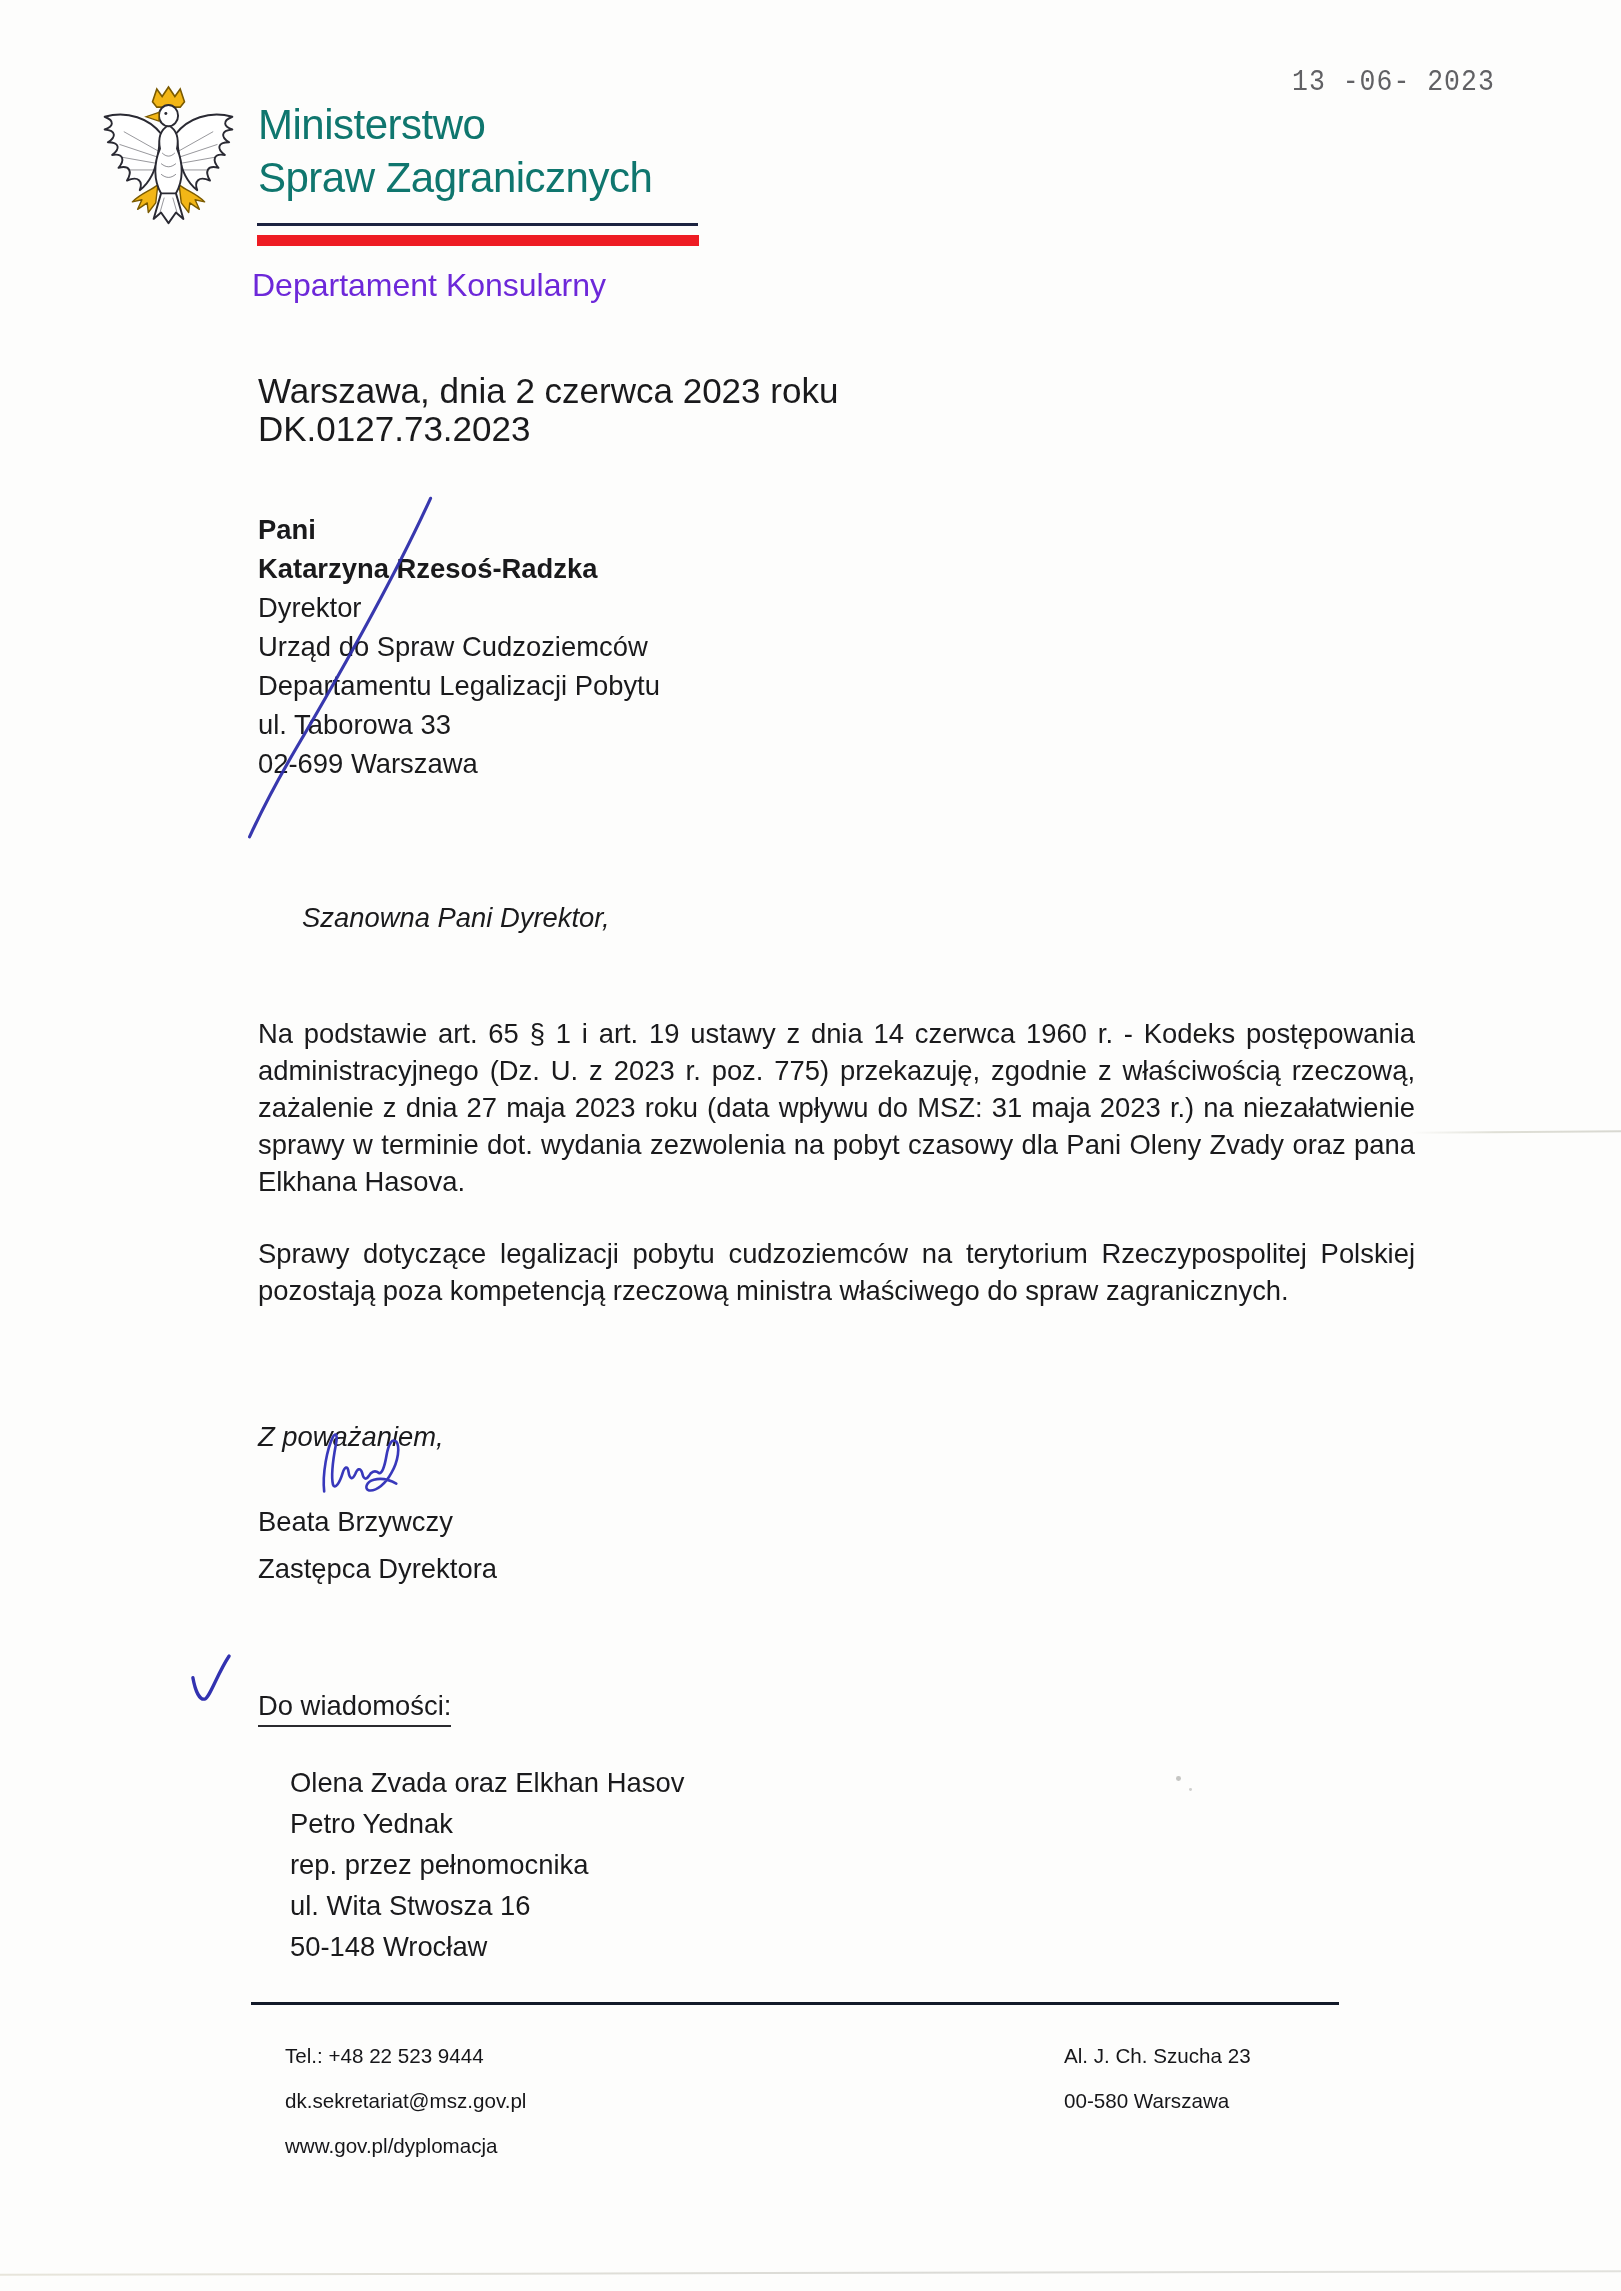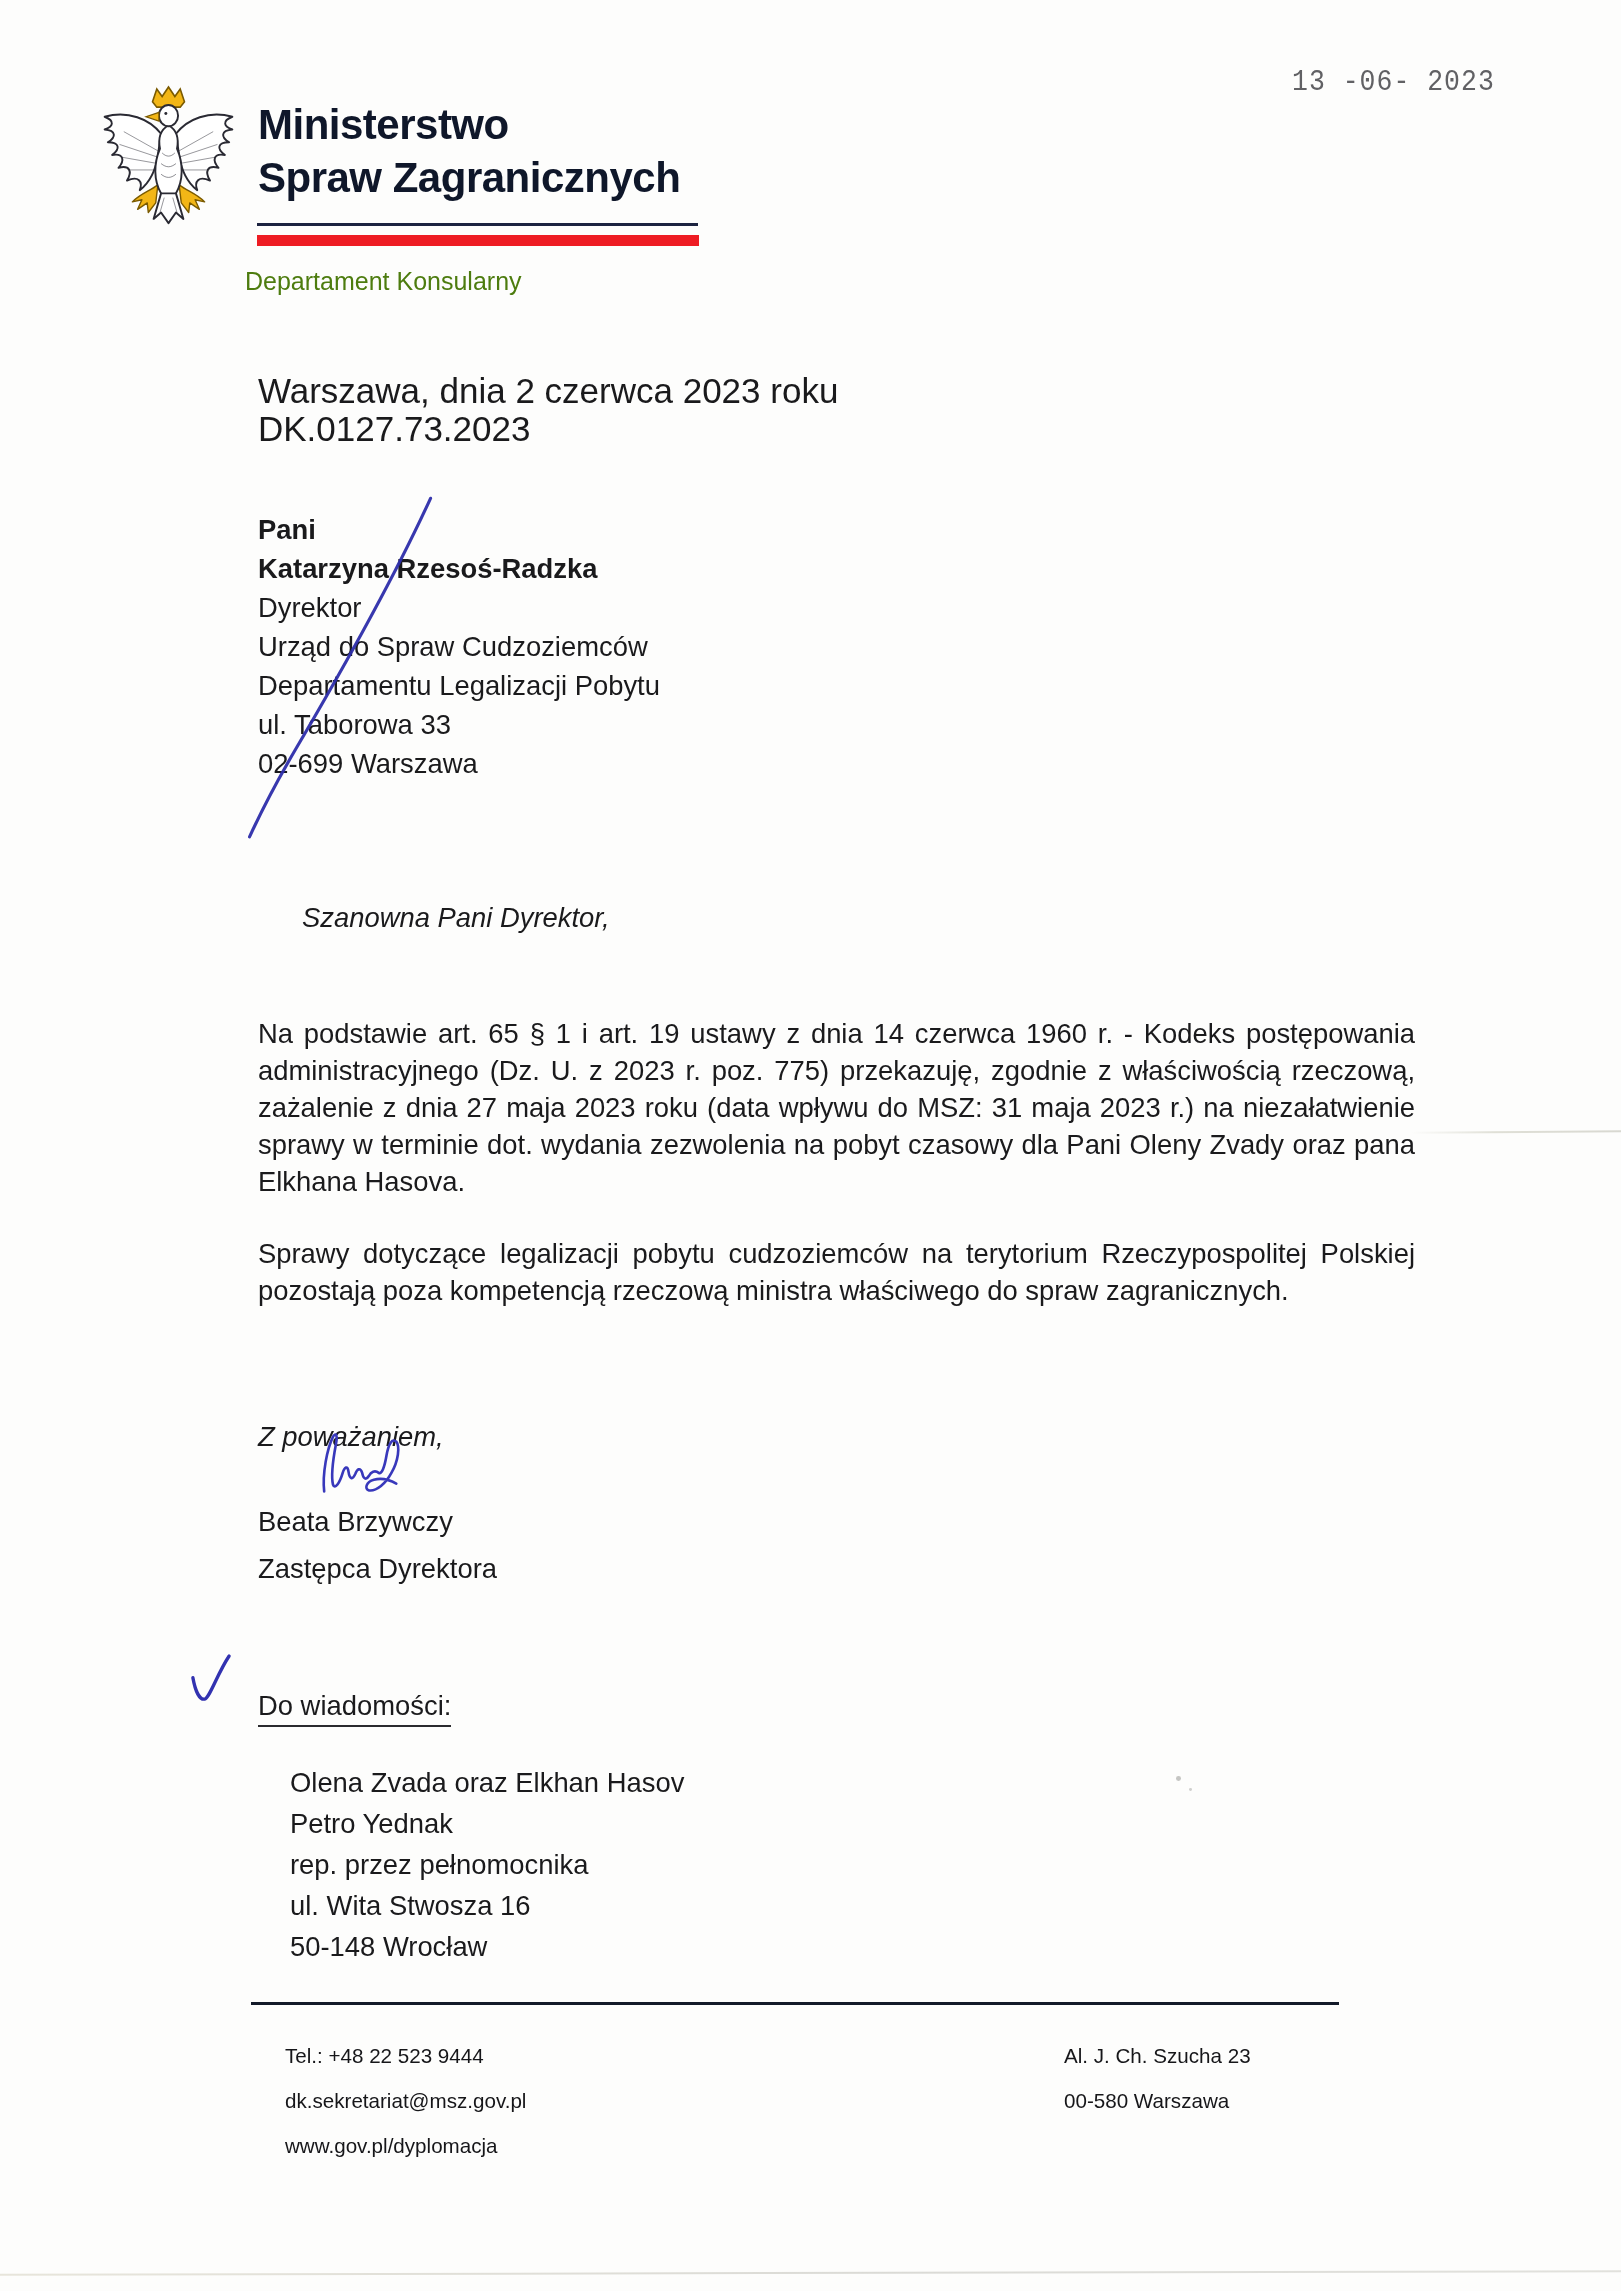--- a/index.html
+++ b/index.html
@@ -20,24 +20,24 @@
     left:1292px;top:67px;
     font-family:"Liberation Mono", monospace;
     font-size:26.5px;letter-spacing:1px;
     color:#4c4c50;opacity:.88;
     transform:scaleY(1.08);
     white-space:nowrap;
   }
 
   
   .logo{left:94px;top:82px;width:149px;height:161px;}
-  .ministry{left:258px;top:98px;font-weight:bold;font-size:42px;line-height:53px;color:#0f172a;letter-spacing:-0.5px;}
+  .ministry{left:258px;top:98px;font-weight:normal;font-size:42px;line-height:53px;color:#0f766e;letter-spacing:-0.5px;}
   .rule-navy{left:257px;top:223px;width:441px;height:2.9px;background:#1c2340;}
   .rule-red{left:257px;top:235px;width:442px;height:10.8px;background:#ee1c23;}
-  .department{left:245px;top:267px;font-size:25px;color:#4d7c0f;}
+  .department{left:252px;top:267px;font-size:32px;color:#6d28d9;}
 
   .meta{left:258px;top:372px;font-size:35px;line-height:38px;}
 
   .recipient{left:258px;top:510px;font-size:27.4px;line-height:39px;}
   .recipient .b{font-weight:bold;}
   .penstroke{left:228px;top:488px;width:227px;height:365px;}
 
   .salutation{left:258px;top:902px;font-size:27.4px;font-style:italic;margin-left:44px;}
 
   .para{left:258px;top:0;width:1157px;font-size:27.4px;line-height:37px;

